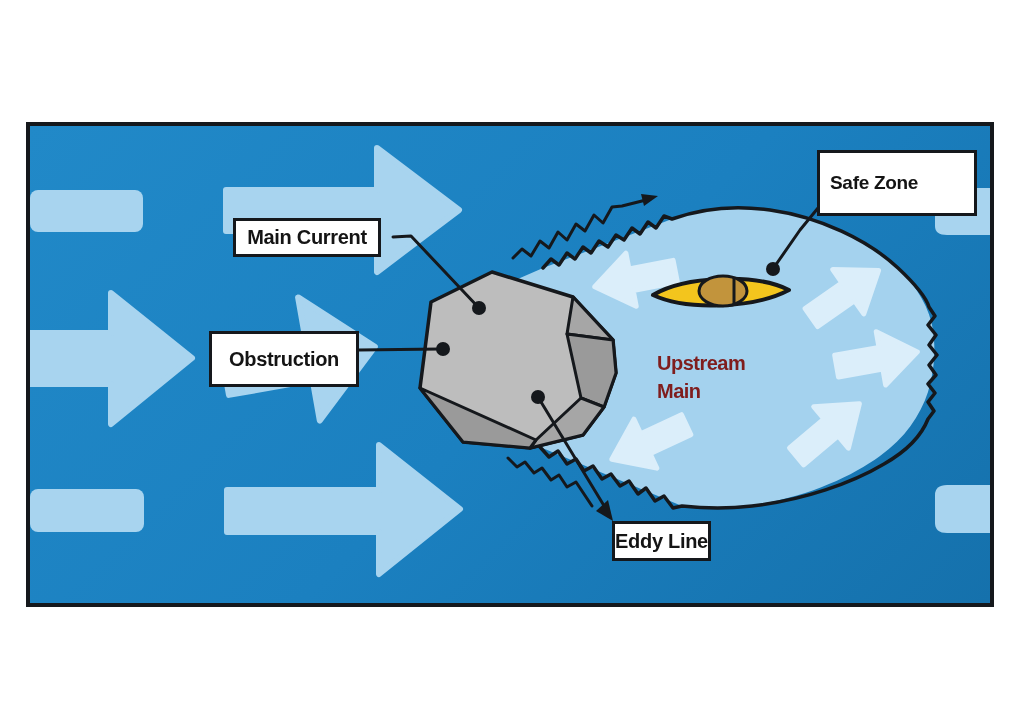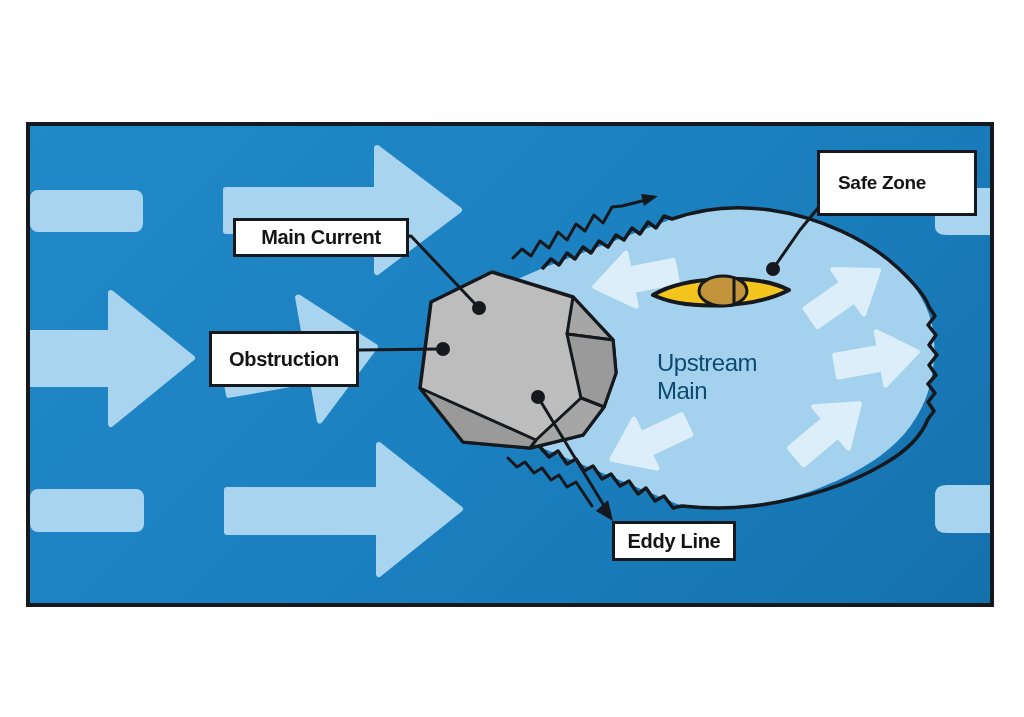--- a/index.html
+++ b/index.html
@@ -26,23 +26,23 @@
   .ink-fill{fill:var(--ink);}
   .rock-base{fill:var(--rock-light);stroke:var(--ink);stroke-width:3.5;stroke-linejoin:round;}
   .rock-facet-mid{fill:var(--rock-mid);stroke:var(--ink);stroke-width:3;stroke-linejoin:round;}
   .rock-facet-dark{fill:var(--rock-dark);stroke:var(--ink);stroke-width:3;stroke-linejoin:round;}
   .kayak-hull{fill:var(--kayak);stroke:var(--ink);stroke-width:4;stroke-linejoin:round;}
   .kayak-pit{fill:var(--kayak-cockpit);stroke:var(--ink);stroke-width:3;}
   .label{position:absolute;background:var(--label-bg);border:3px solid var(--ink);
     color:var(--label-text);font-weight:700;font-size:20px;letter-spacing:-0.3px;
     display:flex;align-items:center;justify-content:center;}
   .label.two-line{flex-direction:column;align-items:flex-start;justify-content:center;
-    padding-left:18px;font-size:19px;line-height:26px;}
-  .water-text{position:absolute;left:657px;top:349px;color:#0c4a6e;font-weight:400;
-    font-size:24px;line-height:28px;letter-spacing:-0.5px;}
+    padding-left:10px;font-size:19px;line-height:26px;}
+  .water-text{position:absolute;left:657px;top:349px;color:#7f1d1d;font-weight:700;
+    font-size:20px;line-height:28px;letter-spacing:-0.5px;}
 </style>
 </head>
 <body>
 
 <div class="stage">
 
   <div class="frame"></div>
 
   <svg class="scene" viewBox="0 0 1024 717">
     <defs>
@@ -126,33 +126,33 @@
         <path class="ink-line" d="M818,208 L800,230 L775,266"></path>
         <circle class="ink-fill" cx="773" cy="269" r="7"></circle>
         <path class="ink-line" d="M538,397 L606,509"></path>
         <circle class="ink-fill" cx="538" cy="397" r="7"></circle>
         <polygon class="ink-fill" points="613,521 596,511 608,500"></polygon>
       </g>
 
     </g>
   </svg>
 
-  <div class="label" style="left:233px;top:218px;width:176px;height:39px;">
+  <div class="label" style="left:233px;top:218px;width:148px;height:39px;">
     <span>Main Current</span>
   </div>
 
   <div class="label" style="left:209px;top:331px;width:150px;height:56px;">
     <span>Obstruction</span>
   </div>
 
   <div class="label two-line" style="left:817px;top:150px;width:160px;height:66px;">
     <span>Safe Zone</span>
   </div>
 
-  <div class="label" style="left:612px;top:521px;width:124px;height:40px;justify-content:center;">
+  <div class="label" style="left:612px;top:521px;width:99px;height:40px;justify-content:center;">
     <span>Eddy Line</span>
   </div>
 
   <div class="water-text">
     <div>Upstream</div>
     <div>Main</div>
   </div>
 
 </div>
 

